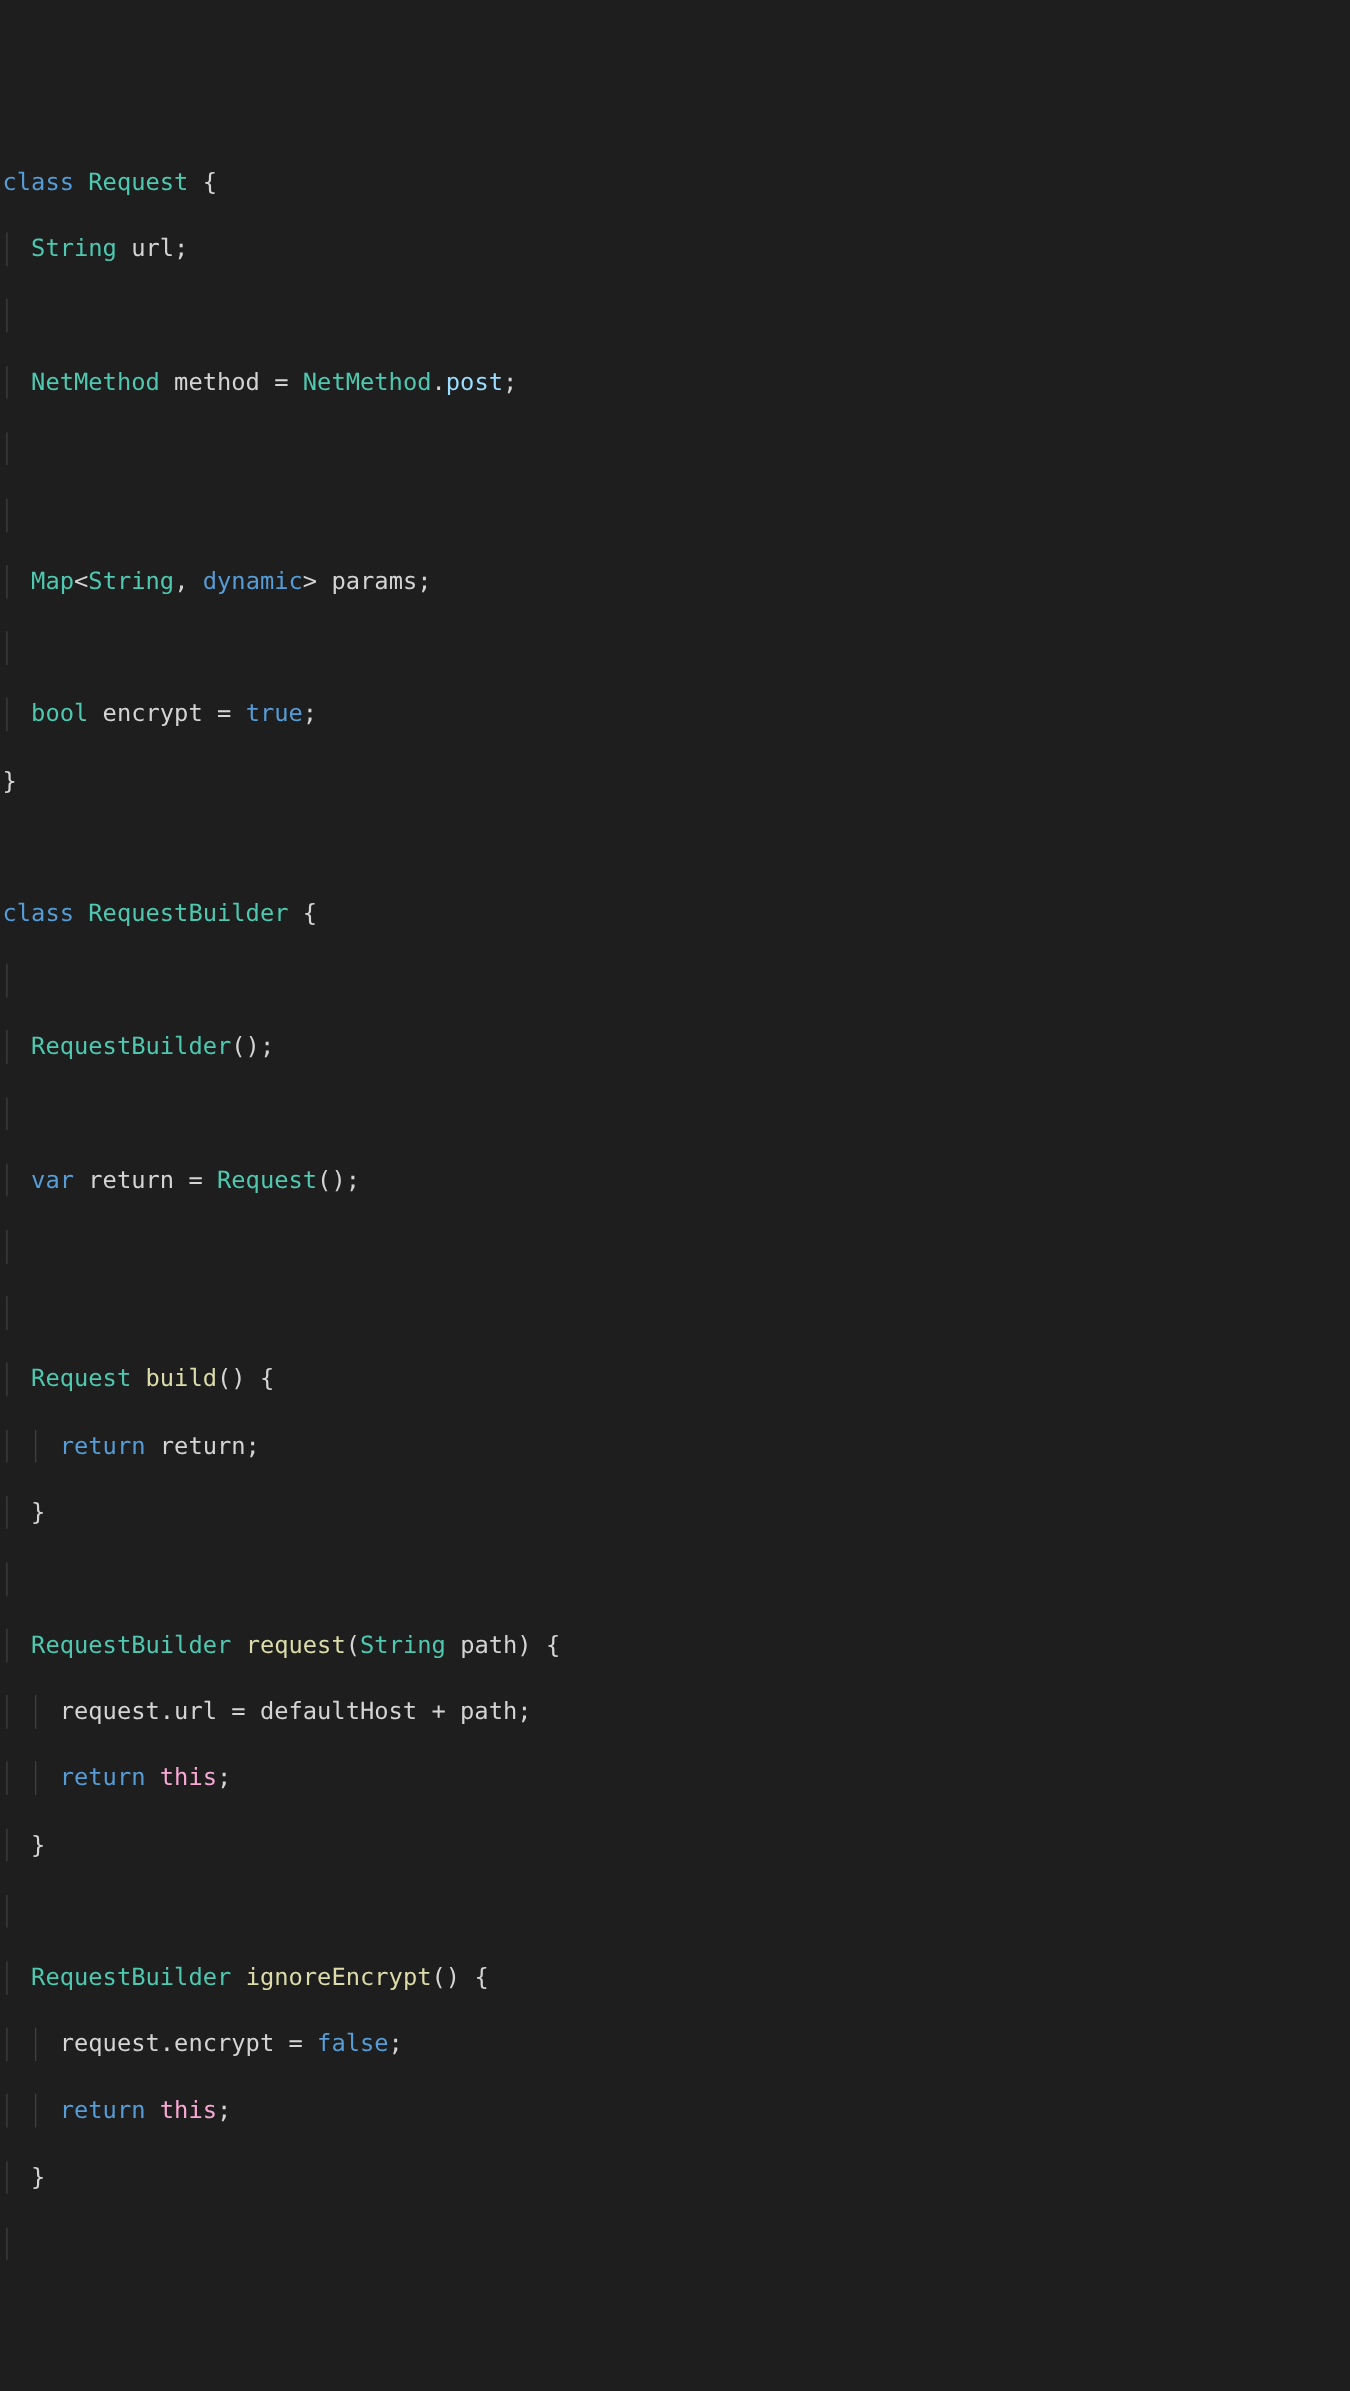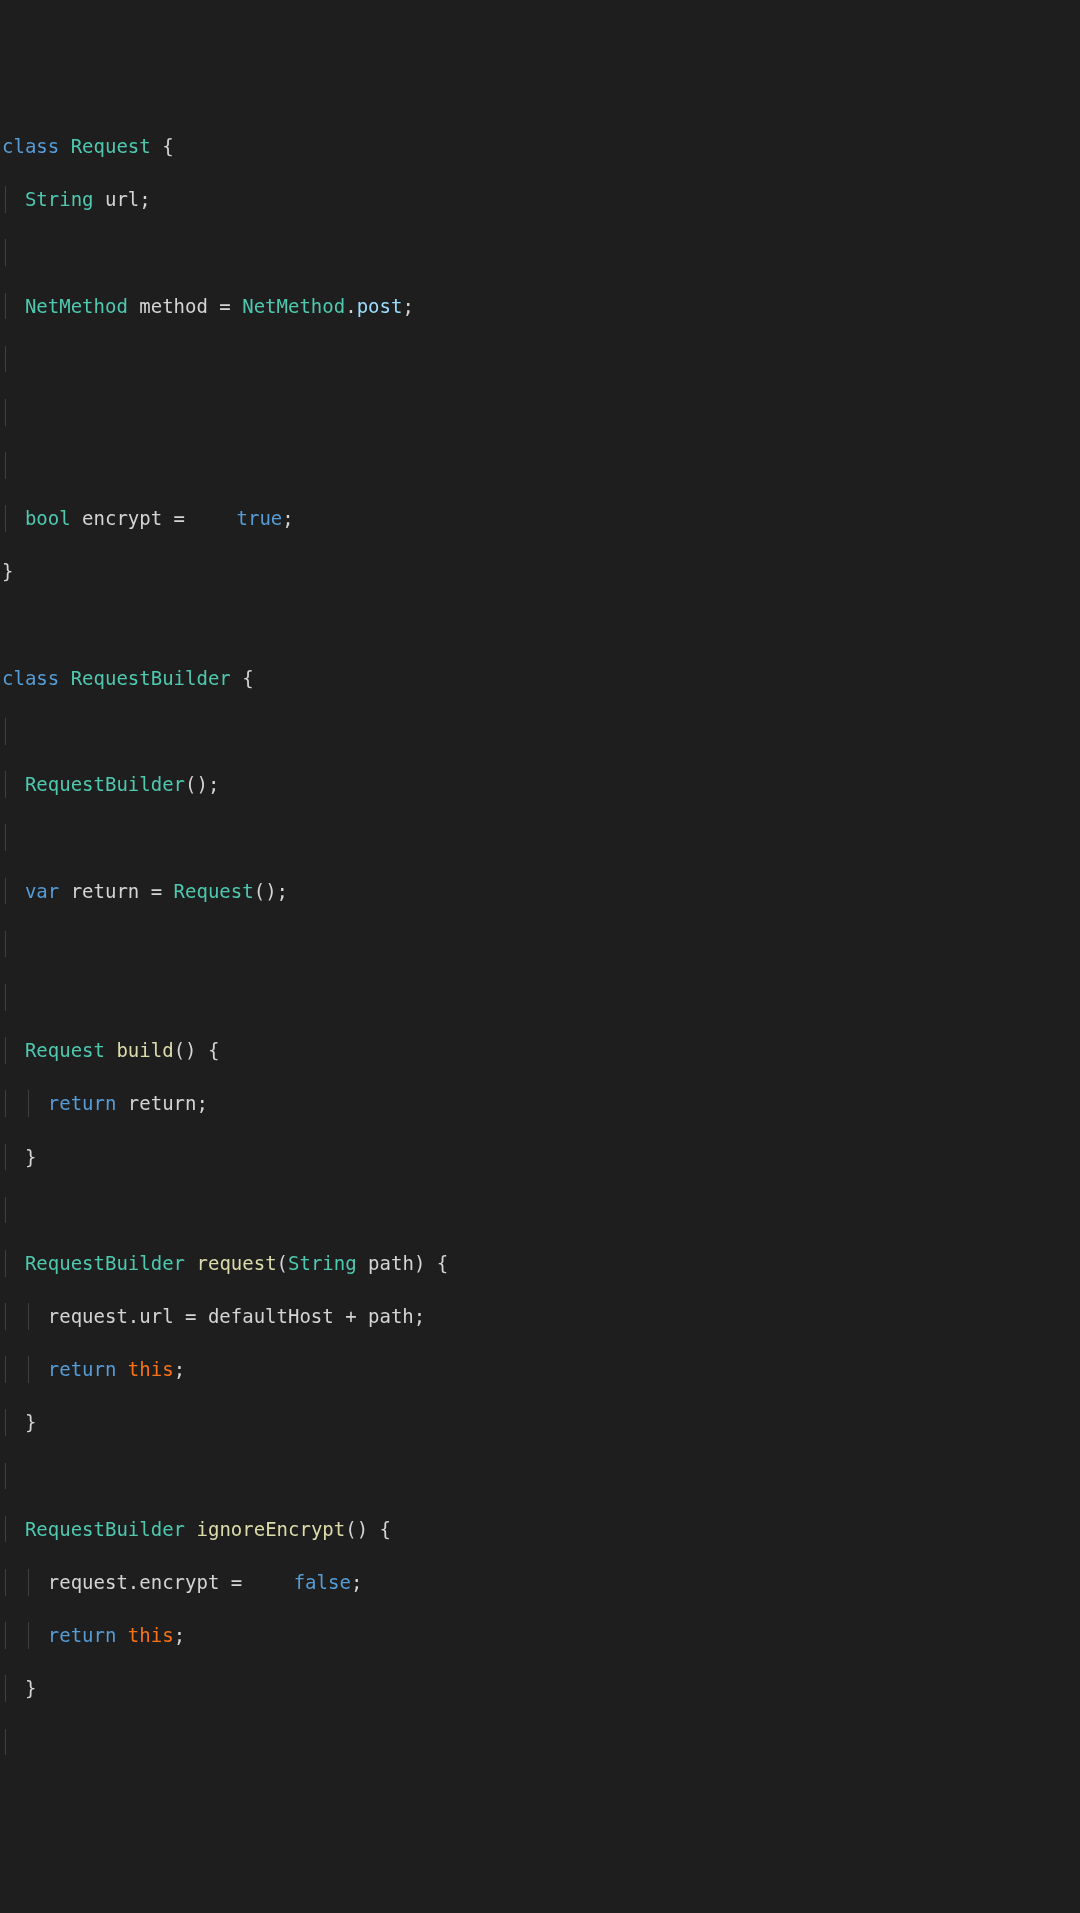--- a/index.html
+++ b/index.html
@@ -15,22 +15,22 @@
   .code-area {
     padding: 0 0 0 2px;
   }
   .tok { white-space: pre; }
   .kw   { color: #569cd6; }       
   .type { color: #4ec9b0; }
   .id   { color: #d4d4d4; }       
   .fn   { color: #dcdcaa; }
   .punc { color: #d4d4d4; }
   .prop { color: #9cdcfe; }       
-  .bool { color: #569cd6; margin-left: 40px; }
-  .this { color: #f97316; }
+  .bool { color: #569cd6; }
+  .this { color: #f9a8d4; }
 
   
   .line {
     position: relative;
     padding-left: 0;
     display: block;
   }
   .guide {
     position: absolute;
     top: 0;
@@ -44,20 +44,21 @@
 
 
 
 <div class="code-area" id="code-root">
 <span class="line"><span class="tok kw">class </span><span class="tok type">Request</span><span class="tok punc"> {</span></span>
 <span class="line"><span class="guide" style="left: 3px;"></span><span class="tok id">  </span><span class="tok type">String</span><span class="tok id"> url;</span></span>
 <span class="line"><span class="guide" style="left: 3px;"></span>&nbsp;</span>
 <span class="line"><span class="guide" style="left: 3px;"></span><span class="tok id">  </span><span class="tok type">NetMethod</span><span class="tok id"> method = </span><span class="tok type">NetMethod</span><span class="tok punc">.</span><span class="tok prop">post</span><span class="tok punc">;</span></span>
 <span class="line"><span class="guide" style="left: 3px;"></span>&nbsp;</span>
 <span class="line"><span class="guide" style="left: 3px;"></span>&nbsp;</span>
+<span class="line"><span class="guide" style="left: 3px;"></span><span class="tok id">  </span><span class="tok type">Map</span><span class="tok punc">&lt;</span><span class="tok type">String</span><span class="tok punc">, </span><span class="tok kw">dynamic</span><span class="tok punc">&gt; </span><span class="tok id">params;</span></span>
 <span class="line"><span class="guide" style="left: 3px;"></span>&nbsp;</span>
 <span class="line"><span class="guide" style="left: 3px;"></span><span class="tok id">  </span><span class="tok type">bool</span><span class="tok id"> encrypt = </span><span class="tok bool">true</span><span class="tok punc">;</span></span>
 <span class="line"><span class="tok punc">}</span></span>
 <span class="line">&nbsp;</span>
 <span class="line"><span class="tok kw">class </span><span class="tok type">RequestBuilder</span><span class="tok punc"> {</span></span>
 <span class="line"><span class="guide" style="left: 3px;"></span>&nbsp;</span>
 <span class="line"><span class="guide" style="left: 3px;"></span><span class="tok id">  </span><span class="tok type">RequestBuilder</span><span class="tok punc">();</span></span>
 <span class="line"><span class="guide" style="left: 3px;"></span>&nbsp;</span>
 <span class="line"><span class="guide" style="left: 3px;"></span><span class="tok id">  </span><span class="tok kw">var</span><span class="tok id"> return = </span><span class="tok type">Request</span><span class="tok punc">();</span></span>
 <span class="line"><span class="guide" style="left: 3px;"></span>&nbsp;</span>

